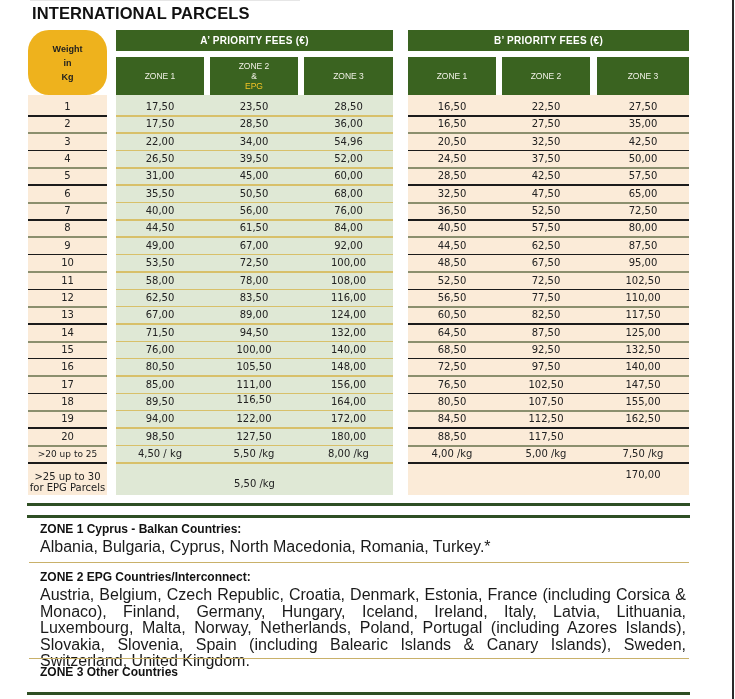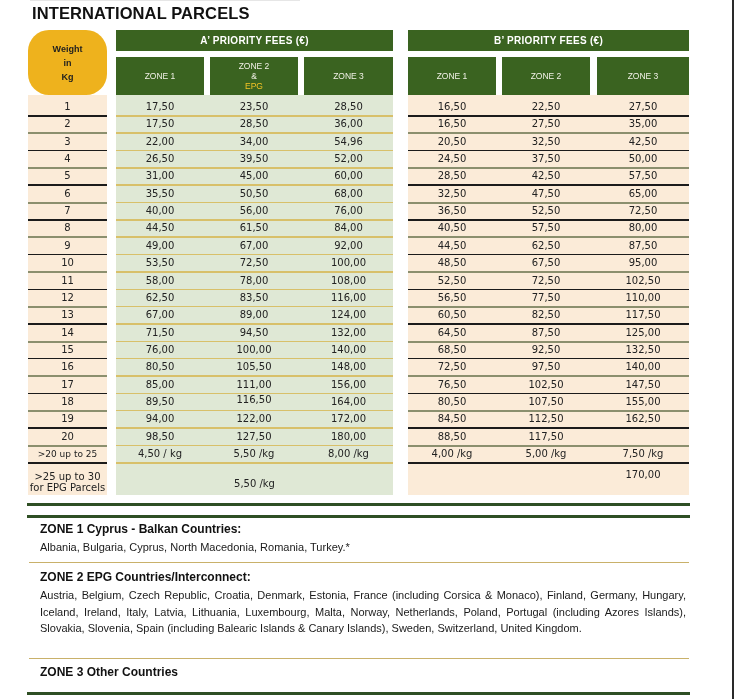--- a/index.html
+++ b/index.html
@@ -40,21 +40,21 @@
   .sep { position: absolute; height: 2px; }
   .sep-dark { background: #1b1b1b; height: 1.5px; }
   .sep-olive { background: #8b8f6e; height: 2px; }
   .sep-gold { background: #d8c06a; height: 1.5px; }
   .wcell { position: absolute; left: 28px; width: 79px; height: 17px; display: flex; align-items: center; justify-content: center; font-size: 10px; color: #222; }
   .w-multi { position: absolute; left: 28px; width: 79px; text-align: center; font-size: 10px; line-height: 11px; color: #222; }
   .epg-val { position: absolute; left: 116px; width: 277px; text-align: center; font-size: 10px; color: #222; }
   .thick-rule { position: absolute; left: 27px; width: 663px; height: 3px; background: #2f4f24; }
   .gold-rule { position: absolute; left: 29px; width: 660px; height: 1px; background: #c9b16a; }
   .zone-title { position: absolute; left: 40px; font-family: "Liberation Sans", sans-serif; font-weight: bold; font-size: 12px; color: #111; }
-  .zone-text { position: absolute; left: 40px; width: 646px; font-size: 11px; line-height: 16.5px; color: #1a1a1a; text-align: justify; font-family: "Liberation Sans", sans-serif; }
+  .zone-text { position: absolute; left: 40px; width: 646px; font-size: 16px; line-height: 16.5px; color: #1a1a1a; text-align: justify; font-family: "Liberation Sans", sans-serif; }
 </style>
 </head>
 <body>
 
 <div class="top-rule"></div>
 <div class="right-edge"></div>
 
 <div class="title">INTERNATIONAL PARCELS</div>
 
 <div class="weight-head">

